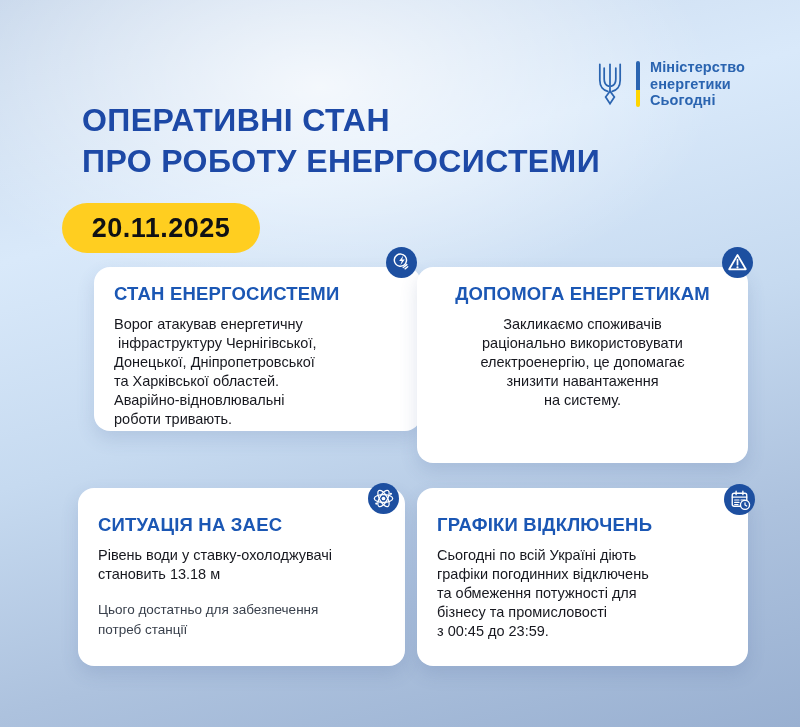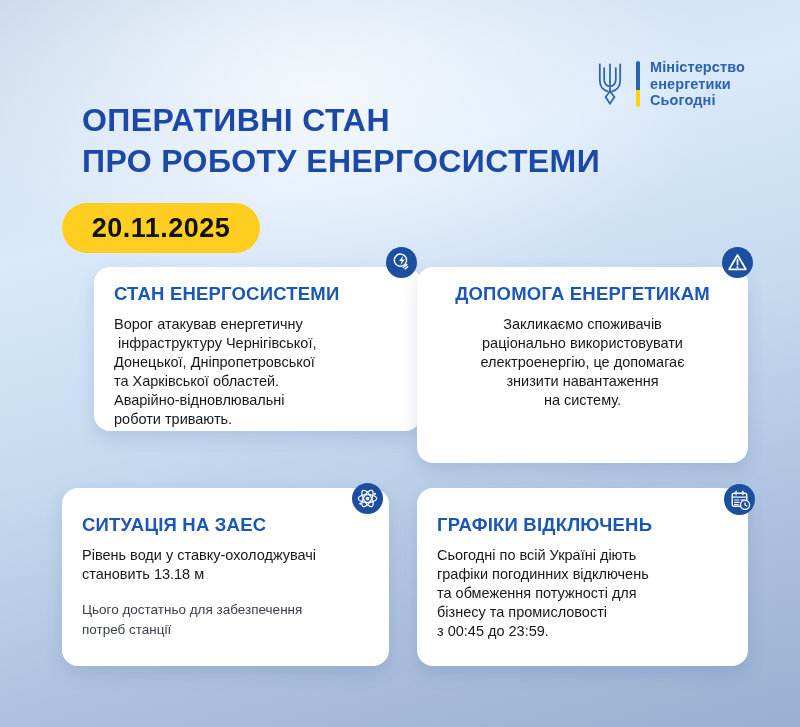--- a/index.html
+++ b/index.html
@@ -43,21 +43,21 @@
   }
 
   
   .card {
     position:absolute; background:#ffffff; border-radius:16px;
     box-shadow: 0 8px 18px rgba(60,90,140,0.16);
     padding:16px 20px; box-sizing:border-box;
   }
   .card1 { left:62px;  top:267px; width:327px; height:164px;margin-left:32px; }
   .card2 { left:417px; top:267px; width:331px; height:196px;text-align:center; }
-  .card3 { left:62px;  top:488px; width:327px; height:178px; padding-top:26px; }
+  .card3 { left:78px;  top:488px; width:327px; height:178px; padding-top:26px; }
   .card4 { left:417px; top:488px; width:331px; height:178px; padding-top:26px; }
 
   .card-heading {
     font-size:18.5px; font-weight:700; color:#1b57b4;
     letter-spacing:0.2px; margin:0 0 10px 0;
   }
   .card-body {
     font-size:14.5px; font-weight:400; color:#17181f;
     line-height:19px; white-space:pre-line;
   }

